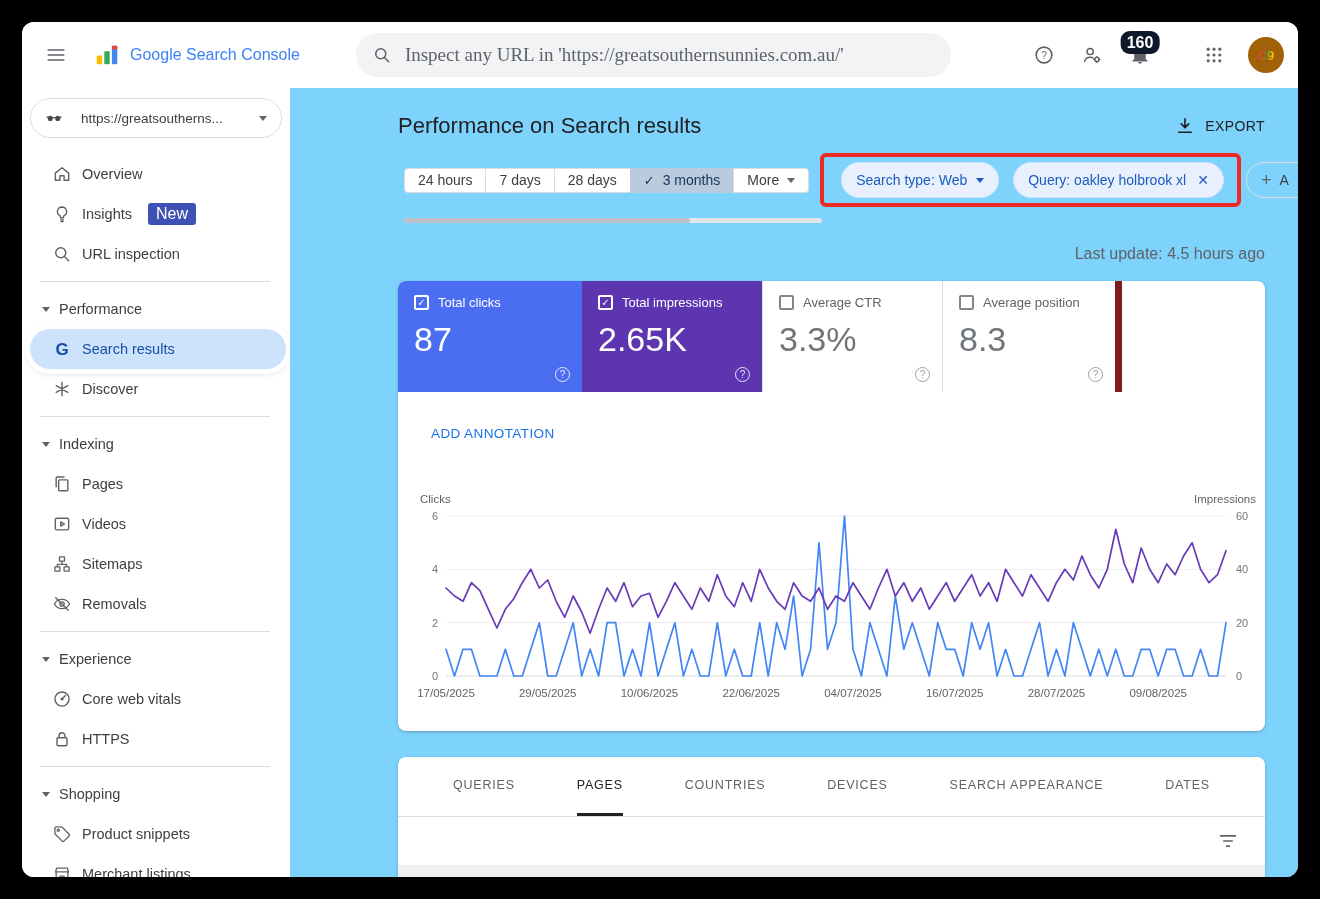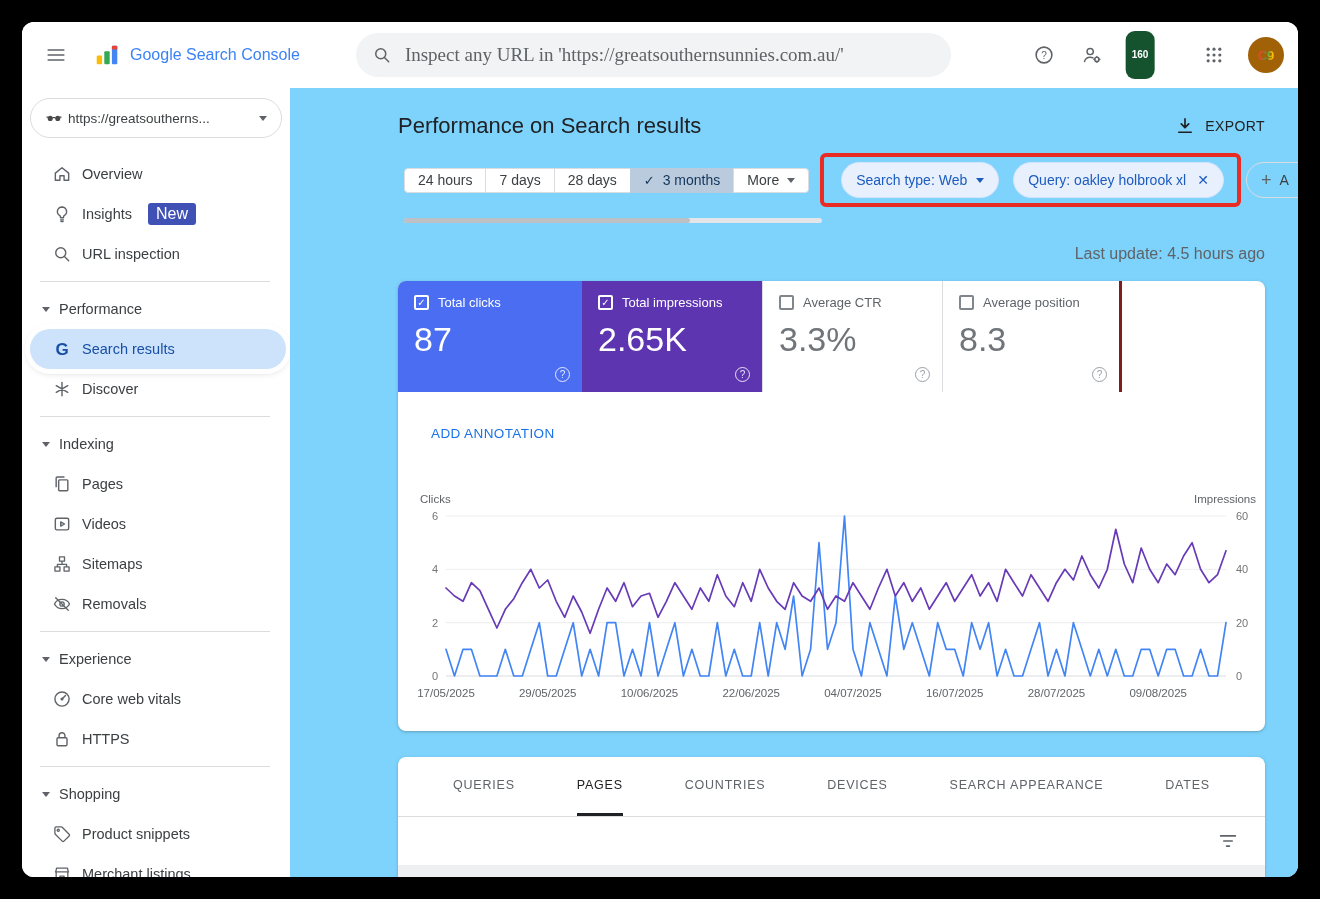--- a/index.html
+++ b/index.html
@@ -17,29 +17,29 @@
   
   .topbar { height:66px; display:flex; align-items:center; padding:0 14px 0 14px; background:#fff; }
   .icon-btn { width:40px; height:40px; border-radius:50%; display:flex; align-items:center; justify-content:center; cursor:pointer; flex-shrink:0; }
   .logo { display:flex; align-items:center; gap:10px; margin-left:18px; }
   .logo-title { font-size:16px; color:#3b82f6; white-space:nowrap;text-align:center; }
   .search-pill { margin-left:56px; width:595px; height:44px; background:#f1f3f4; border-radius:22px; display:flex; align-items:center; padding:0 16px; gap:13px; }
   .search-pill input { flex:1; border:none; outline:none; background:transparent; font-size:19px; color:#4c1d95; font-family:Liberation Serif, serif; }
   .search-pill input::placeholder { color:#5f6368; }
   .topbar-right { margin-left:auto; display:flex; align-items:center; gap:8px; }
   .bell-wrap { position:relative; }
-  .notif-badge { position:absolute; top:-4px; left:50%; transform:translateX(-50%); background:#14532d; color:#fff; font-size:10px; font-weight:700; padding:18px 6px; border-radius:9px; line-height:1.2; }
+  .notif-badge { position:absolute; top:-4px; left:50%; transform:translateX(-50%); background:#0f172a; color:#fff; font-size:16px; font-weight:700; padding:2px 6px; border-radius:9px; line-height:1.2; }
   .apps-btn { margin-left:26px; }
   .avatar { width:36px; height:36px; border-radius:50%; background:#a16207; display:flex; align-items:center; justify-content:center; font-size:13px; font-weight:700; cursor:pointer; margin-left:6px; }
   .avatar span { color:#fbbc04; background:linear-gradient(100deg,#ea4335 25%,#34a853 55%,#fbbc04 80%); -webkit-background-clip:text; -webkit-text-fill-color:transparent; }
   
   .body-row { display:flex; height:calc(100% - 66px); }
   
   .sidebar { width:268px; flex-shrink:0; background:#fff; padding-top:10px; overflow:hidden; position:relative; }
-  .property-pill { margin:0 8px 16px 8px; height:40px; border:1px solid #dadce0; border-radius:21px; display:flex; align-items:center; gap:5px; padding:0 14px; cursor:pointer; }
+  .property-pill { margin:0 8px 16px 8px; height:40px; border:1px solid #dadce0; border-radius:21px; display:flex; align-items:center; gap:18px; padding:0 14px; cursor:pointer; }
   .property-label { flex:1; font-size:13.5px; color:#3c4043; white-space:nowrap; overflow:hidden; }
   .caret-down { width:0; height:0; border-left:4.5px solid transparent; border-right:4.5px solid transparent; border-top:5.5px solid #5f6368; flex-shrink:0; }
   .nav-item { height:40px; display:flex; align-items:center; gap:10px; padding-left:30px; font-size:14.5px; color:#3c4043; cursor:pointer; white-space:nowrap; }
   .nav-item .nicon { width:20px; height:20px; display:flex; align-items:center; justify-content:center; flex-shrink:0; }
   .nav-item.selected { background:#cde3fc; border-radius:24px; margin:0 4px 0 8px; padding-left:22px; color:#174ea6; font-weight:500; position:relative; z-index:2; box-shadow:0 0 0 5px rgba(255,255,255,.97), 0 2px 8px rgba(0,0,0,.28); }
   .section-head { height:40px; display:flex; align-items:center; gap:9px; padding-left:20px; font-size:14.5px; color:#3c4043; cursor:pointer; }
   .nav-divider { border-top:1px solid #dadce0; margin:7px 20px 7px 18px; }
   .badge-new { background:#3f51b5; color:#fff; font-size:16px; font-weight:500; padding:2px 8px; border-radius:3px; margin-left:6px; }
   .g-letter { font-size:17px; font-weight:600; color:#174ea6; line-height:1; }
   
@@ -65,21 +65,21 @@
   .highlight-box { position:absolute; left:-21px; right:-17px; top:-9px; bottom:-9px; border:4px solid #ea2b24; border-radius:6px; pointer-events:none; z-index:6; }
   .hscroll { margin:20px 0 0 6px; width:418px; height:5px; border-radius:3px; background:#e3e5e8; position:relative; }
   .hscroll .thumb { position:absolute; left:0; top:0; height:5px; width:286px; border-radius:3px; background:#bdc1c6; cursor:pointer; }
   .last-update { margin-top:22px; text-align:right; font-size:16px; color:#5f6368; height:16px; }
   
   .panel { margin-top:20px; width:867px; background:#fff; border-radius:8px; box-shadow:0 1px 2px rgba(60,64,67,.25), 0 1px 4px rgba(60,64,67,.12); overflow:hidden; padding-bottom:6px; }
   .metrics-row { display:flex; }
   .metric-card { width:180px; height:111px; position:relative; padding:14px 12px 0 16px; cursor:pointer; background:#fff; }
   .metric-card.first { width:184px; }
   .metric-card.bordered { border-left:1px solid #dadce0; }
-  .metric-card.bordered-r { border-right:3px solid #7f1d1d; }
+  .metric-card.bordered-r { border-right:7px solid #7f1d1d; }
   .metric-head { display:flex; align-items:center; gap:9px; font-size:13px; color:#5f6368; white-space:nowrap; }
   .metric-card.selected .metric-head { color:#fff; }
   .cb { width:15px; height:15px; border:2px solid #80868b; border-radius:2px; display:flex; align-items:center; justify-content:center; font-size:10px; color:transparent; flex-shrink:0; }
   .metric-card.selected .cb { border-color:#fff; color:#fff; }
   .metric-value { font-size:34px; margin-top:10px; color:#70757a; }
   .metric-card.selected .metric-value { color:#fff; }
   .help-dot { position:absolute; right:12px; bottom:10px; width:15px; height:15px; border-radius:50%; border:1.4px solid #9aa0a6; color:#9aa0a6; font-size:10px; display:flex; align-items:center; justify-content:center; cursor:pointer; }
   .metric-card.selected .help-dot { border-color:rgba(255,255,255,.85); color:rgba(255,255,255,.85); }
   .annotation-btn { display:inline-block; margin:34px 0 0 33px; font-size:13.5px; font-weight:500; letter-spacing:.4px; color:#1a73e8; cursor:pointer; }
   #perf-chart { display:block; margin-top:48px; }

